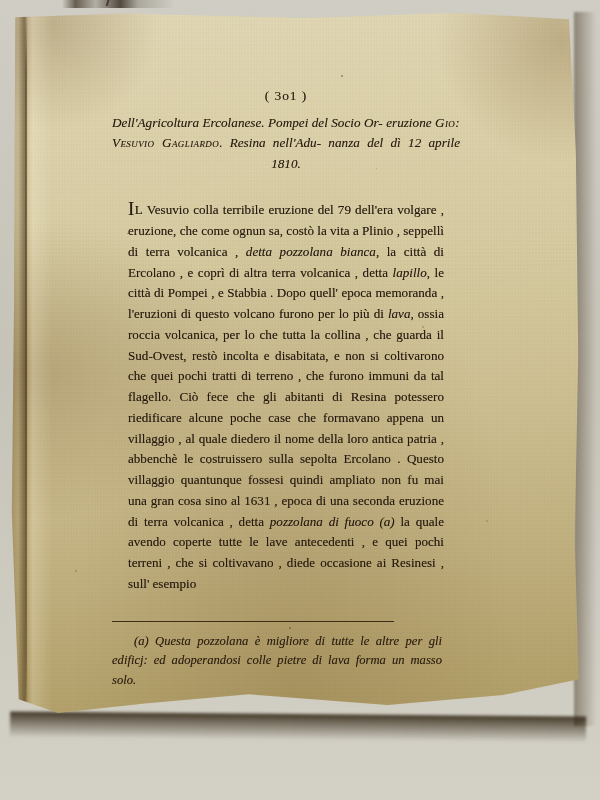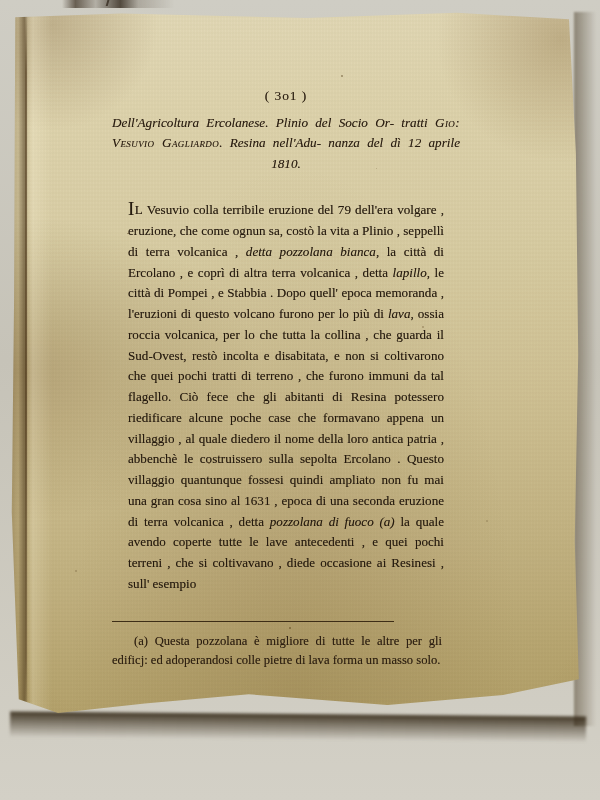--- a/index.html
+++ b/index.html
@@ -209,20 +209,21 @@
   
   .fn-rule {
     margin: 26px 0 10px 0;
     width: 282px;
     height: 0;
     border-top: 1.4px solid #33240f;
     opacity: .92;
   }
 
   .footnote {
+    font-style: italic;
     font-size: 12.6px;
     line-height: 1.56;
     text-align: justify;
     margin: 0;
     color: #2a1d10;
     width: 330px;
   }
   .footnote .fn-indent { padding-left: 22px; }
 
   
@@ -255,22 +256,22 @@
 
     <div class="gutter">
       <div class="gutter-line"></div>
     </div>
 
     <div class="textblock">
 
       <div class="folio">( 3o1 )</div>
 
       <p class="headnote">
-        <span>Dell'Agricoltura Ercolanese. Plinio del Socio Or-</span>
-        <span>tratti </span><span class="caps">Gio: Vesuvio Gagliardo</span><span>. Resina nell'Adu-</span>
+        <span>Dell'Agricoltura Ercolanese. Pompei del Socio Or-</span>
+        <span>eruzione </span><span class="caps">Gio: Vesuvio Gagliardo</span><span>. Resina nell'Adu-</span>
         <span>nanza del dì 12 aprile 1810.</span>
       </p>
 
       <p class="body-par"><span class="dropcap">I</span><span class="sc">L</span><span> Vesuvio colla terribile eruzione del 79 dell'era volgare , eruzione, che come ognun sa, costò la vita a Plinio , seppellì di terra volcanica , </span><i>detta pozzolana bianca</i><span>, la città di Ercolano , e coprì di altra terra volcanica , detta </span><i>lapillo</i><span>, le città di Pompei , e Stabbia . Dopo quell' epoca memoranda , l'eruzioni di questo volcano furono per lo più di </span><i>lava</i><span>, ossia roccia volcanica, per lo che tutta la collina , che guarda il Sud-Ovest, restò incolta e disabitata, e non si coltivarono che quei pochi tratti di terreno , che furono immuni da tal flagello. Ciò fece che gli abitanti di Resina potessero riedificare alcune poche case che formavano appena un villaggio , al quale diedero il nome della loro antica patria , abbenchè le costruissero sulla sepolta Ercolano . Questo villaggio quantunque fossesi quindi ampliato non fu mai una gran cosa sino al 1631 , epoca di una seconda eruzione di terra volcanica , detta </span><i>pozzolana di fuoco (a)</i><span> la quale avendo coperte tutte le lave antecedenti , e quei pochi terreni , che si coltivavano , diede occasione ai Resinesi , sull' esempio</span></p>
 
       <div class="fn-rule"></div>
 
       <p class="footnote"><span class="fn-indent">(a)</span><span> Questa pozzolana è migliore di tutte le altre per gli edificj: ed adoperandosi colle pietre di lava forma un masso solo.</span></p>
 
     </div>

